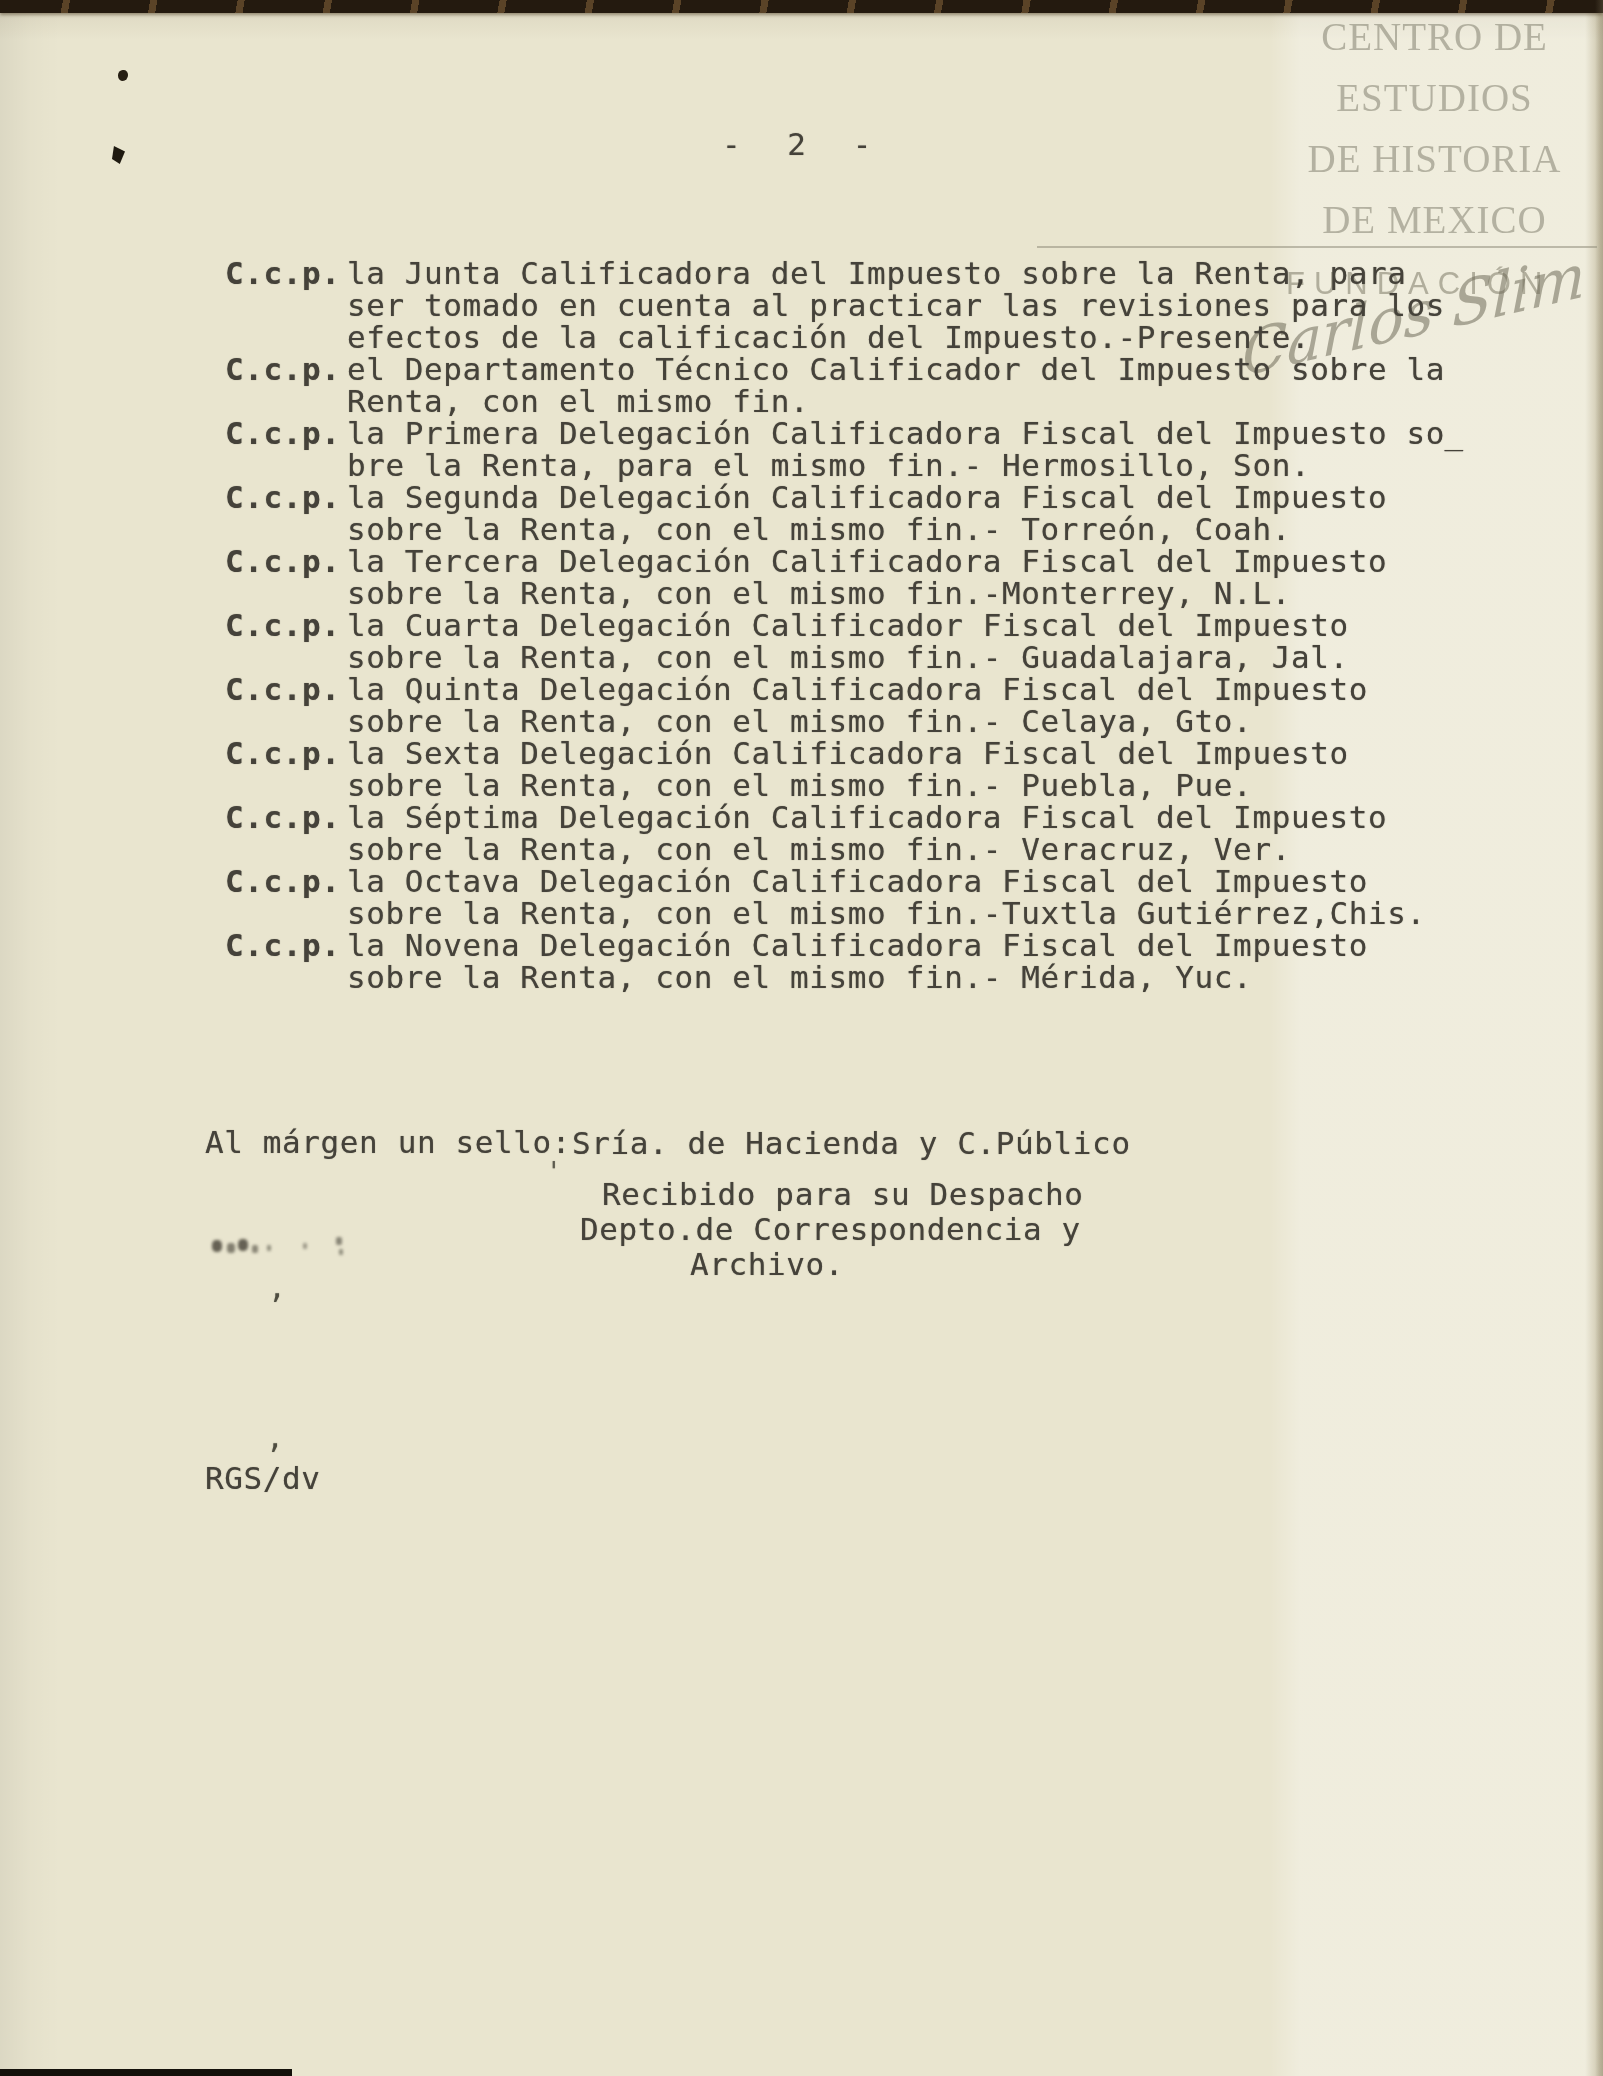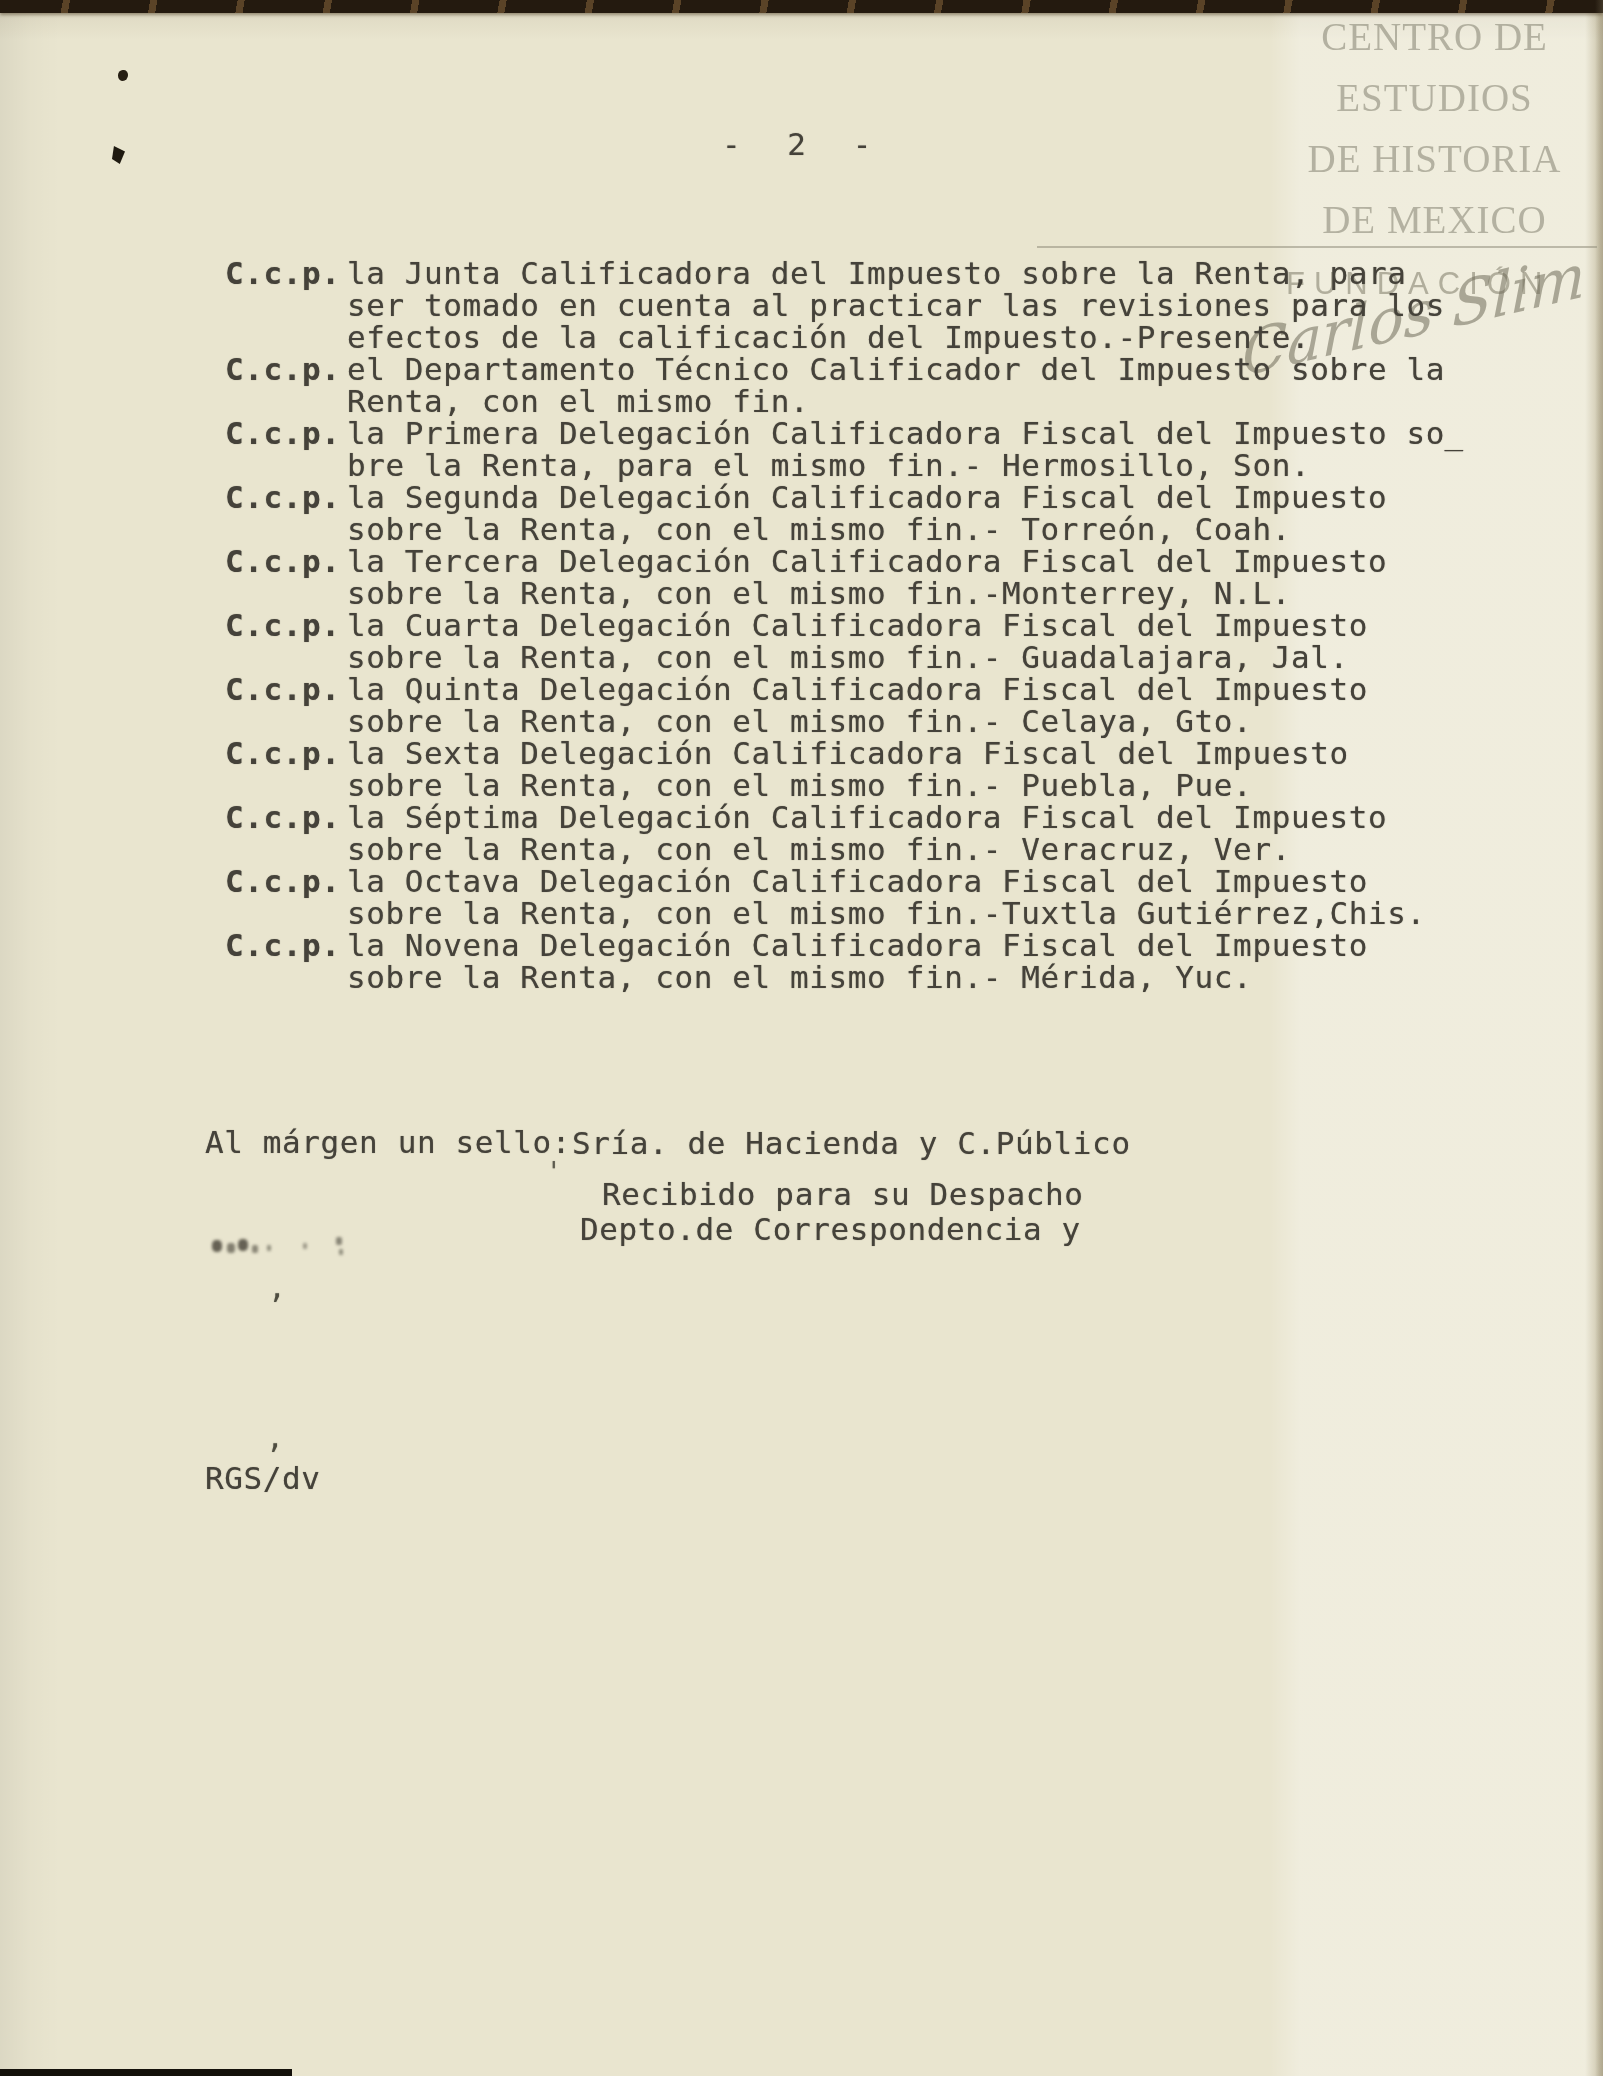--- a/index.html
+++ b/index.html
@@ -150,21 +150,21 @@
     <div class="ccp-text">la Segunda Delegación Calificadora Fiscal del Impuesto
 sobre la Renta, con el mismo fin.- Torreón, Coah.</div>
   </div>
   <div class="ccp-row">
     <div class="ccp-label">C.c.p.</div>
     <div class="ccp-text">la Tercera Delegación Calificadora Fiscal del Impuesto
 sobre la Renta, con el mismo fin.-Monterrey, N.L.</div>
   </div>
   <div class="ccp-row">
     <div class="ccp-label">C.c.p.</div>
-    <div class="ccp-text">la Cuarta Delegación Calificadora Fiscal del Impuesto
+    <div class="ccp-text">la Cuarta Delegación Calificador Fiscal del Impuesto
 sobre la Renta, con el mismo fin.- Guadalajara, Jal.</div>
   </div>
   <div class="ccp-row">
     <div class="ccp-label">C.c.p.</div>
     <div class="ccp-text">la Quinta Delegación Calificadora Fiscal del Impuesto
 sobre la Renta, con el mismo fin.- Celaya, Gto.</div>
   </div>
   <div class="ccp-row">
     <div class="ccp-label">C.c.p.</div>
     <div class="ccp-text">la Sexta Delegación Calificadora Fiscal del Impuesto
@@ -185,20 +185,21 @@
     <div class="ccp-text">la Novena Delegación Calificadora Fiscal del Impuesto
 sobre la Renta, con el mismo fin.- Mérida, Yuc.</div>
   </div>
 </div>
 
 <div class="tw stamp-label">Al márgen un sello:</div>
 <div class="tw stamp-col">
   <div class="stamp-ind-0">Sría. de Hacienda y C.Público</div>
   <div class="stamp-ind-1">Recibido para su Despacho</div>
   <div class="stamp-ind-3">Depto.de Correspondencia y</div>
+  <div class="stamp-ind-4">Archivo.</div>
 </div>
 
 <div class="tw initials">RGS/dv</div>
 
 <div class="speck-round"></div>
 <div class="speck-tri"></div>
 <div class="smudge"></div>
 <div class="tw stray stray-comma-1">,</div>
 <div class="tw stray stray-comma-2">,</div>
 <div class="tw stray stray-apostrophe">'</div>

